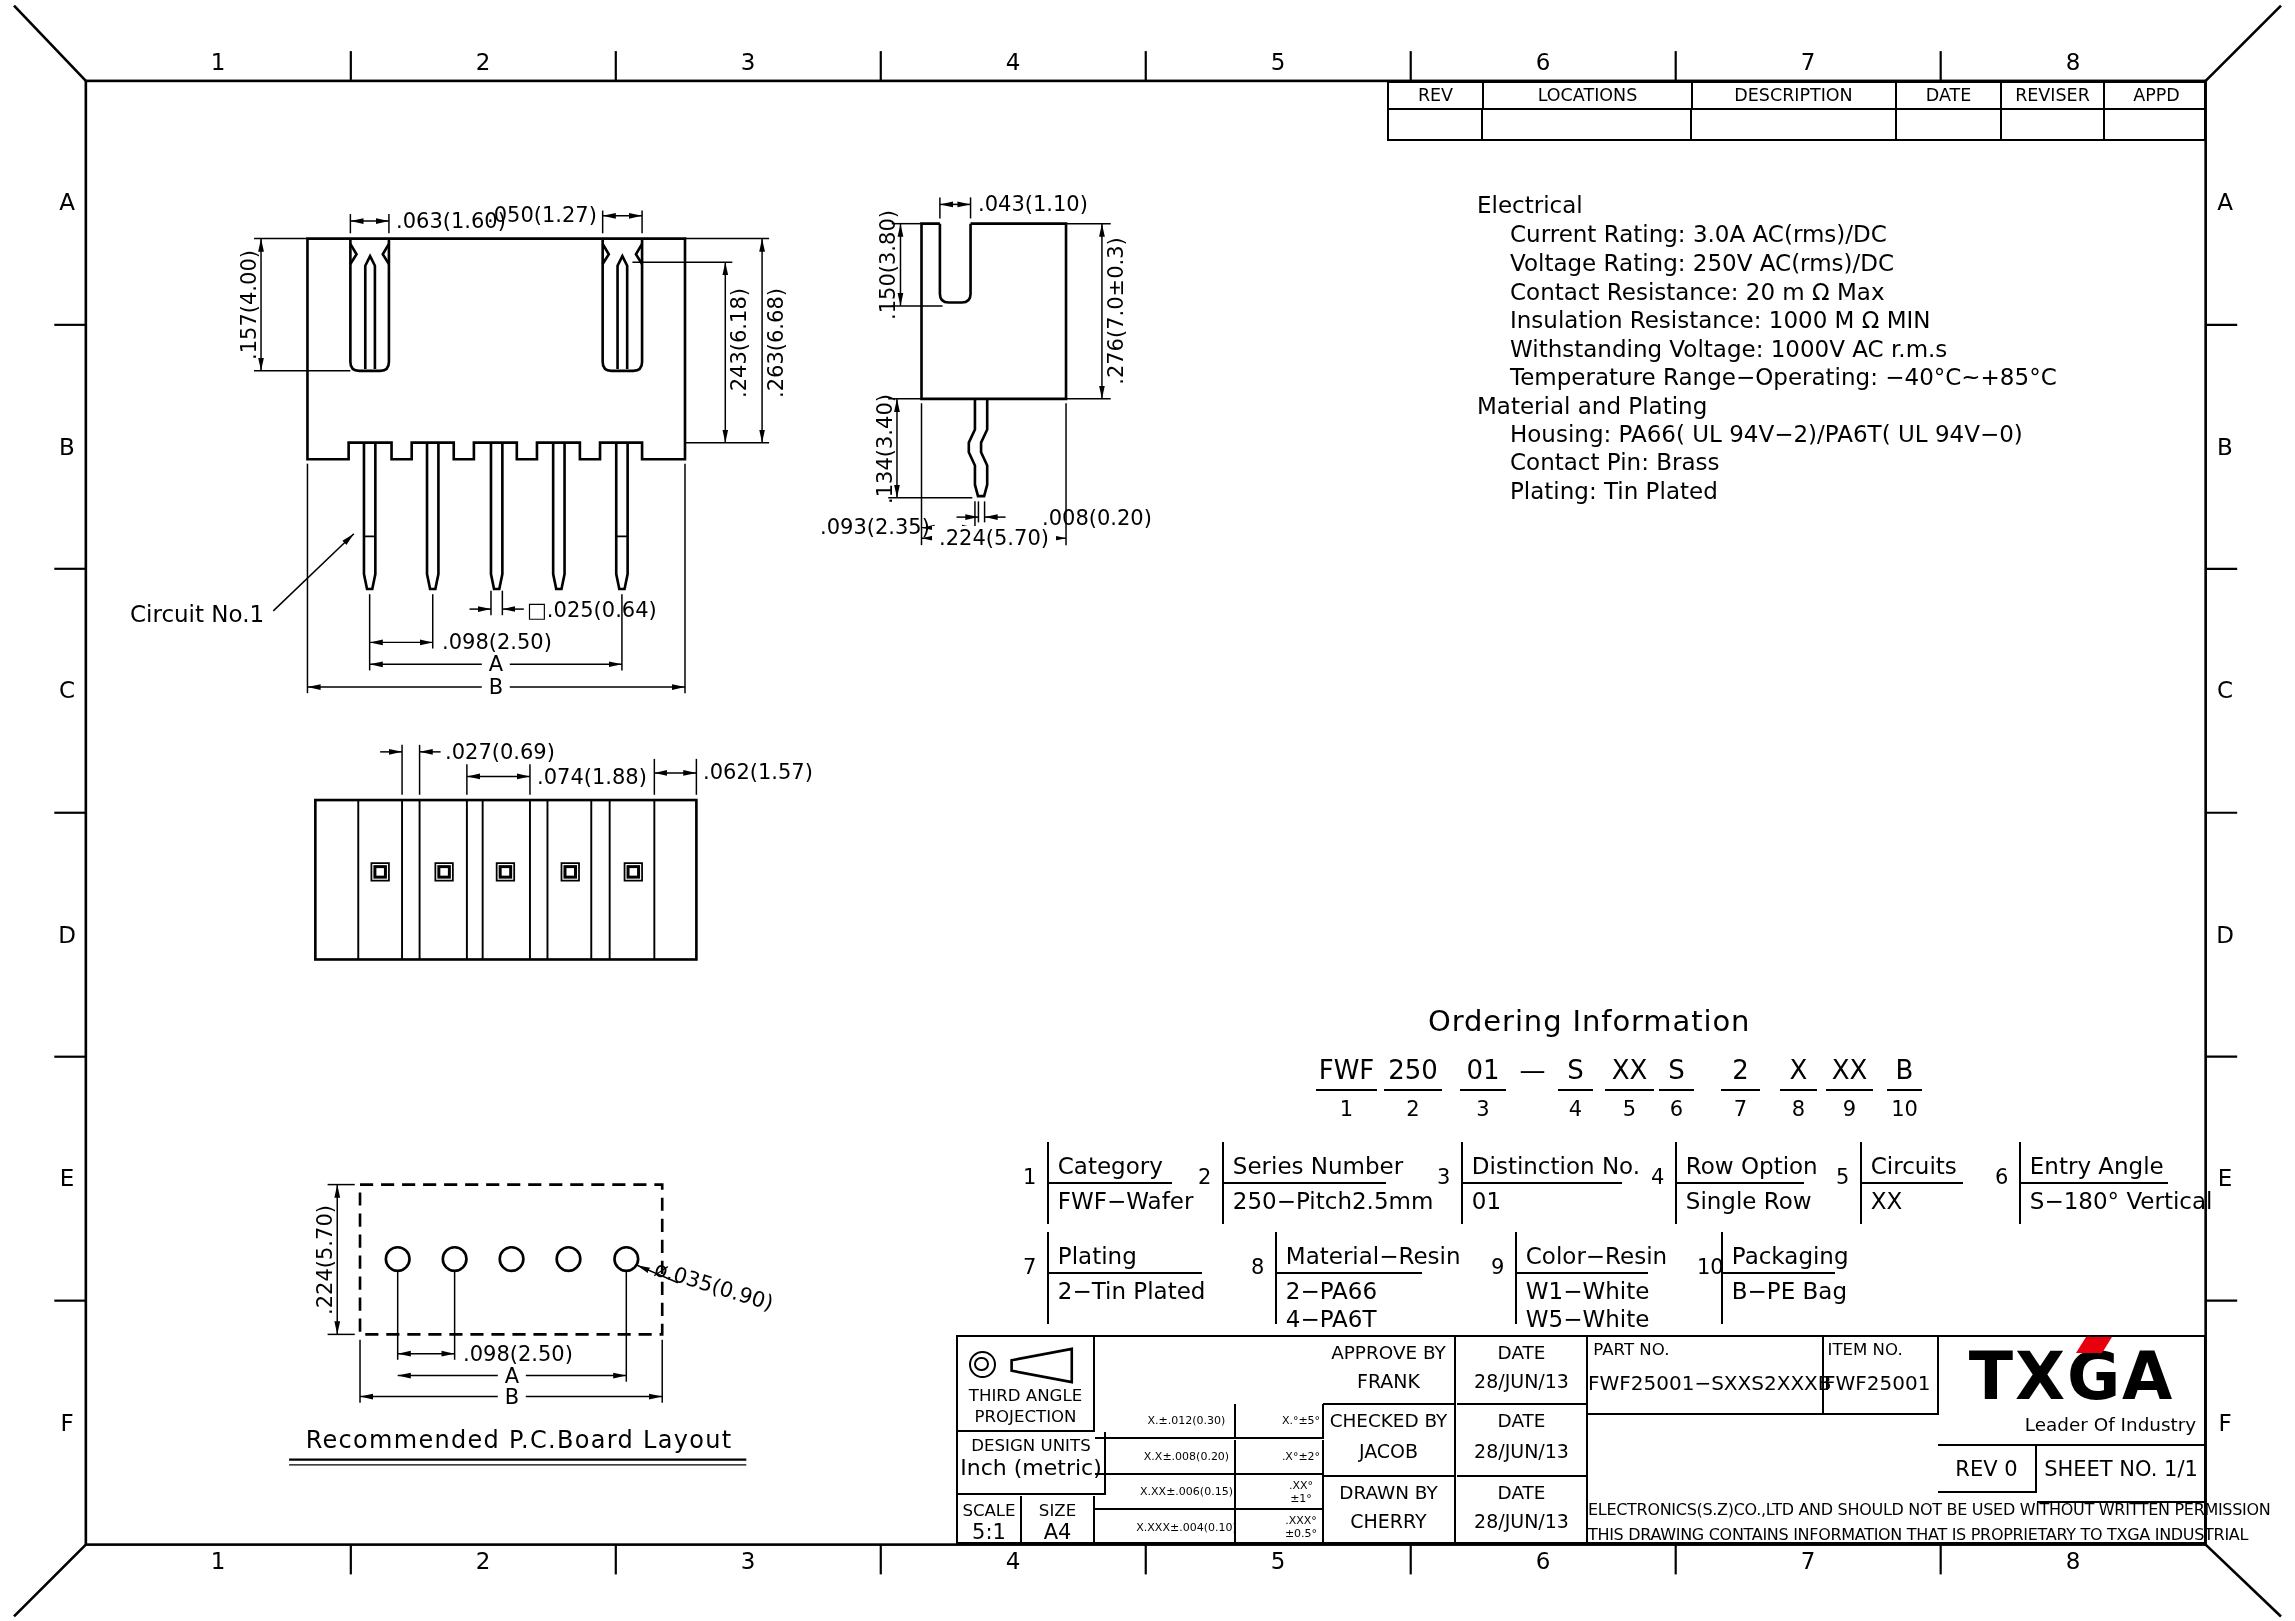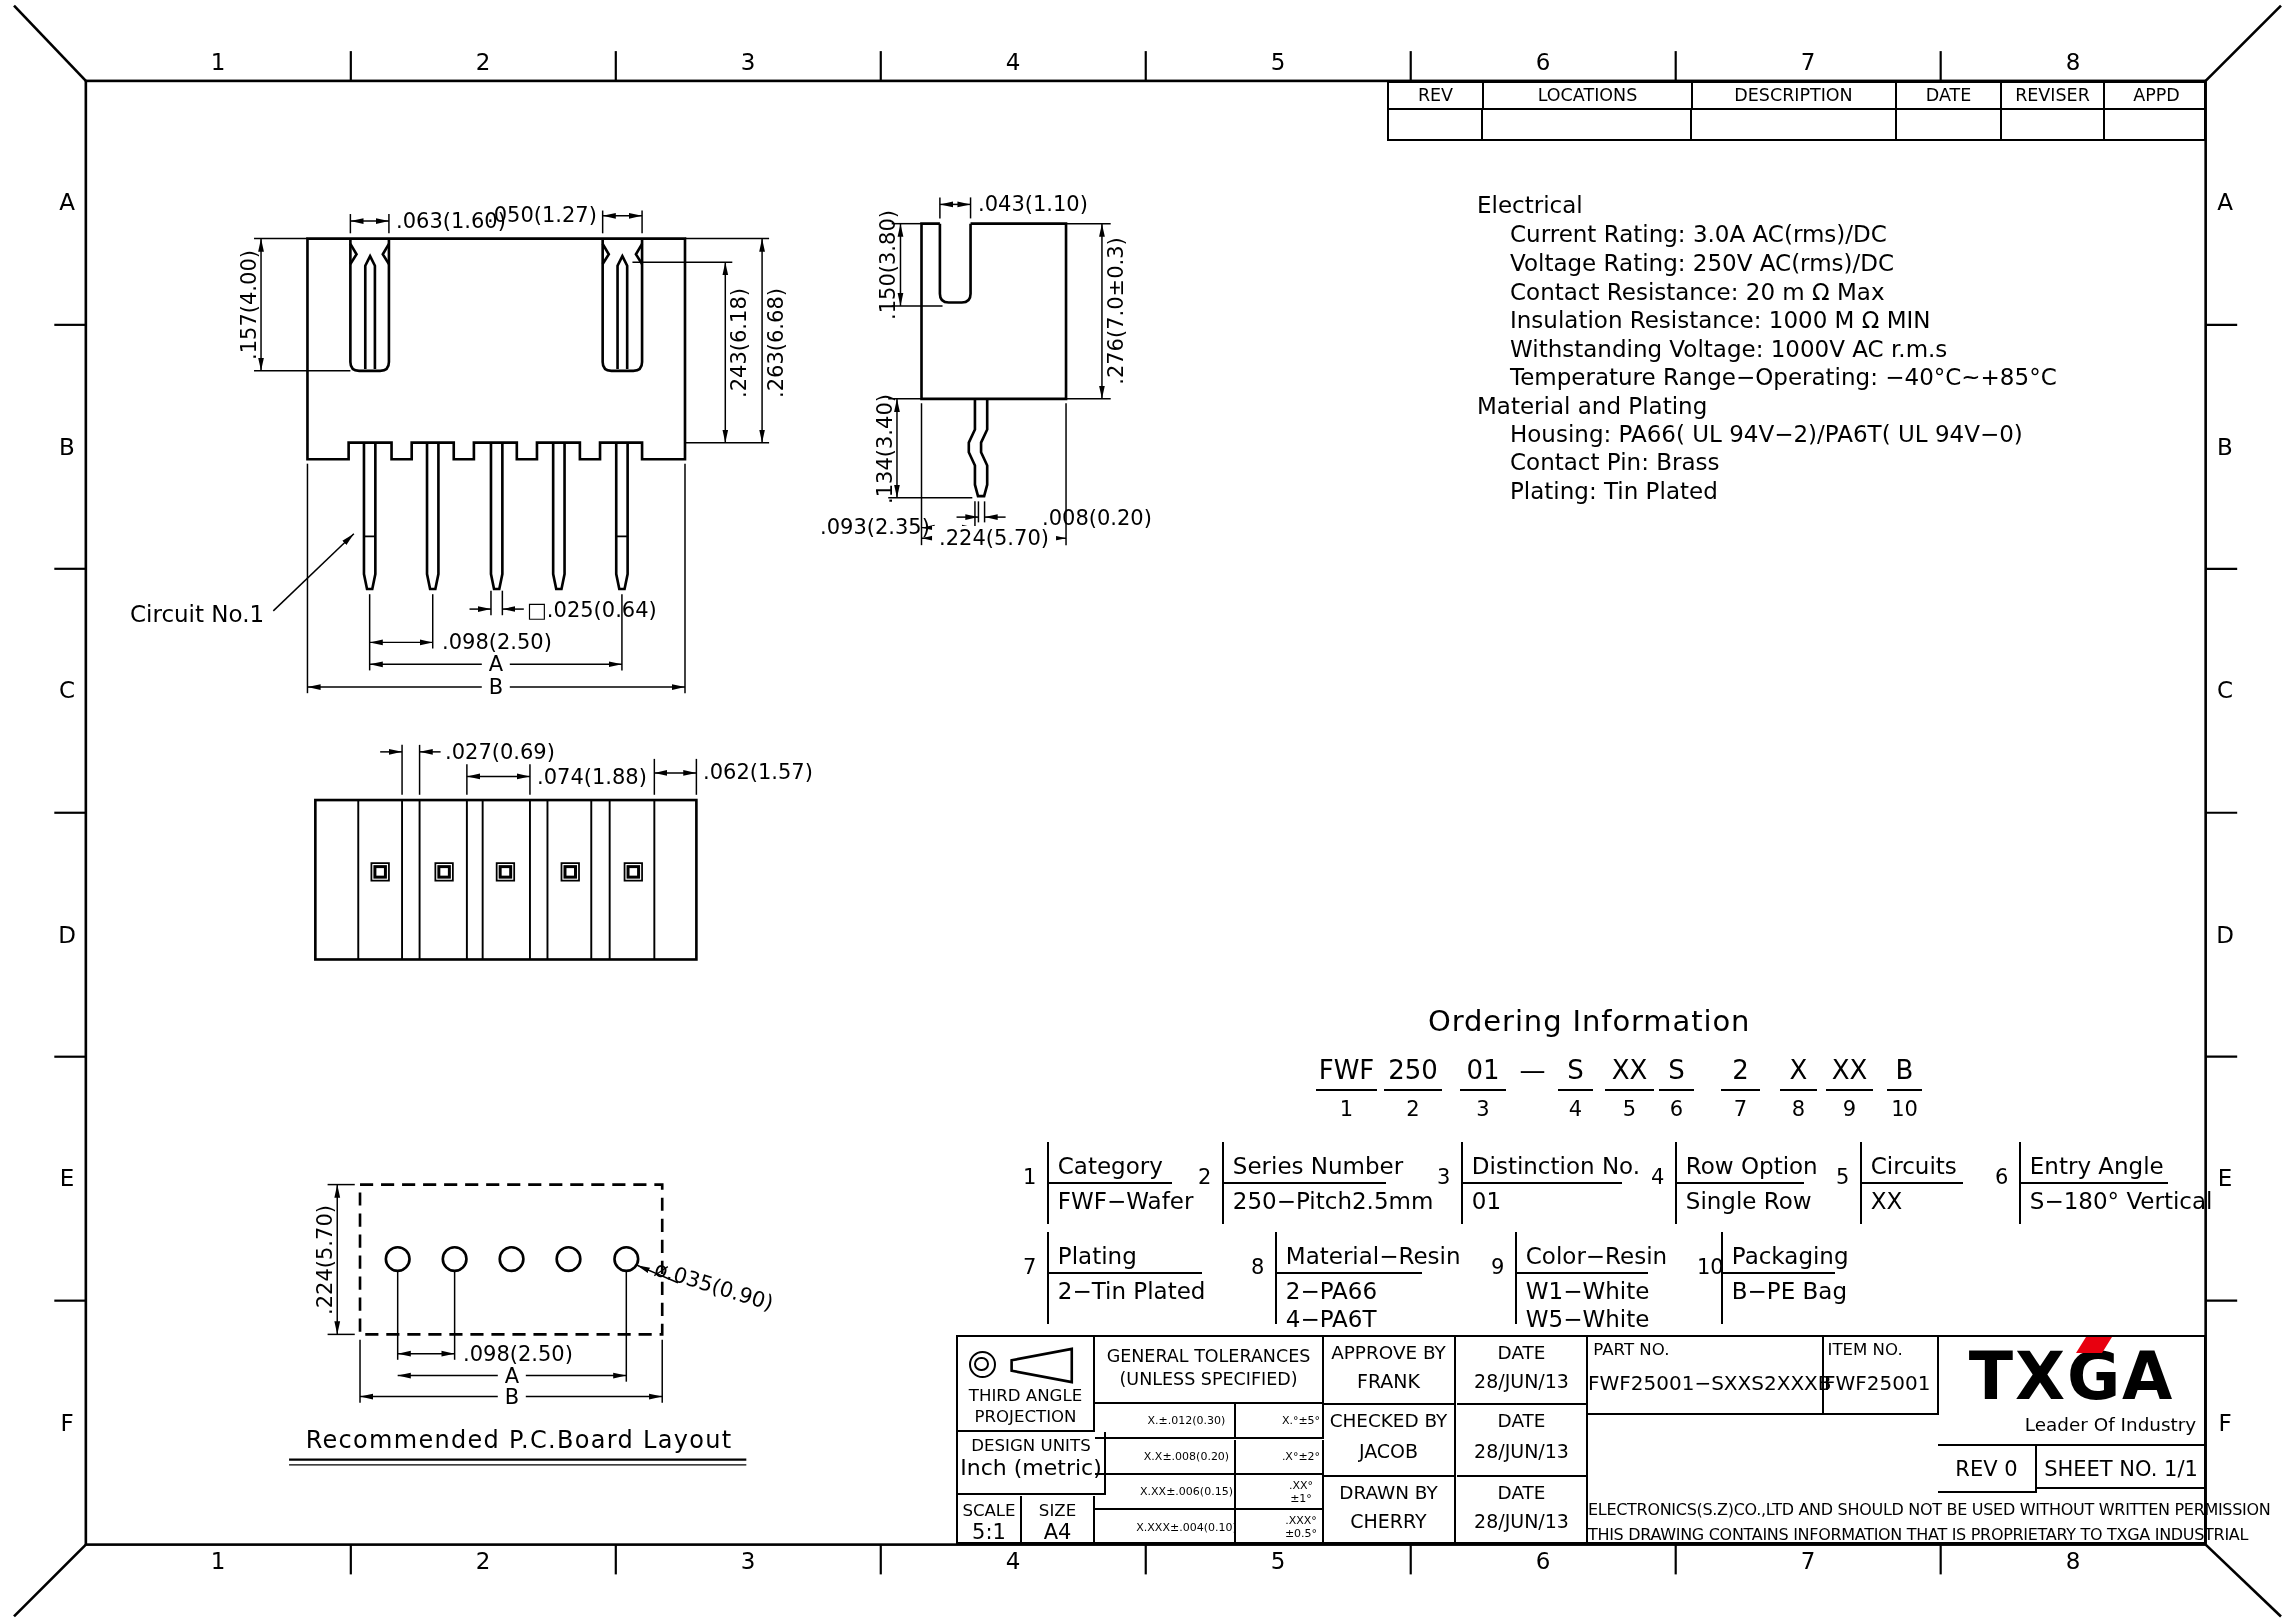--- a/index.html
+++ b/index.html
@@ -472,24 +472,20 @@
 
   <div class="tbc br" style="left:0;top:159px;width:64px;height:48px">
     <div class="tclab">SCALE</div>
     <div class="tcval">5:1</div>
   </div>
   <div class="tbc br" style="left:64px;top:159px;width:73px;height:48px">
     <div class="tclab">SIZE</div>
     <div class="tcval">A4</div>
   </div>
 
-  <div class="tbc br bb" style="left:137px;top:0;width:229px;height:67px">
-    <div style="text-align:center;font-size:17.5px;padding-top:8.8px">GENERAL TOLERANCES</div>
-    <div style="text-align:center;font-size:17.5px;padding-top:3.5px">(UNLESS SPECIFIED)</div>
-  </div>
   <div class="tbc br bb" style="left:137px;top:67px;width:141px;height:35px">
       <div class="tolrow">X.±.012(0.30)</div>
     </div>
   <div class="tbc br bb" style="left:278px;top:67px;width:88px;height:35px">
       <div class="tolrow">X.°±5°</div>
     </div>
   <div class="tbc br bb" style="left:137px;top:103px;width:141px;height:35px">
       <div class="tolrow">X.X±.008(0.20)</div>
     </div>
   <div class="tbc br bb" style="left:278px;top:103px;width:88px;height:35px">
@@ -543,21 +539,21 @@
   </div>
   <div class="tbc bb" style="left:980px;top:0;width:267px;height:109px">
     <div class="logoTxt">TXGA</div>
     <div class="logoMark"></div>
     <div class="tagline">Leader Of Industry</div>
   </div>
 
   <div class="tbc br bb" style="left:980px;top:109px;width:99px;height:47px">
     <div style="font-size:21px;text-align:center;line-height:46px">REV 0</div>
   </div>
-  <div class="tbc bb" style="left:1079px;top:109px;width:168px;height:43px">
+  <div class="tbc bb" style="left:1079px;top:109px;width:168px;height:57px">
     <div style="font-size:21px;text-align:center;line-height:46px">SHEET NO. 1/1</div>
   </div>
 
   <div class="tbc" style="left:630px;top:156px;width:618px;height:51px">
     <div class="prop">
       <div>ELECTRONICS(S.Z)CO.,LTD AND SHOULD NOT BE USED WITHOUT WRITTEN PERMISSION</div>
       <div>THIS DRAWING CONTAINS INFORMATION THAT IS PROPRIETARY TO TXGA INDUSTRIAL</div>
     </div>
   </div>
 </div>

